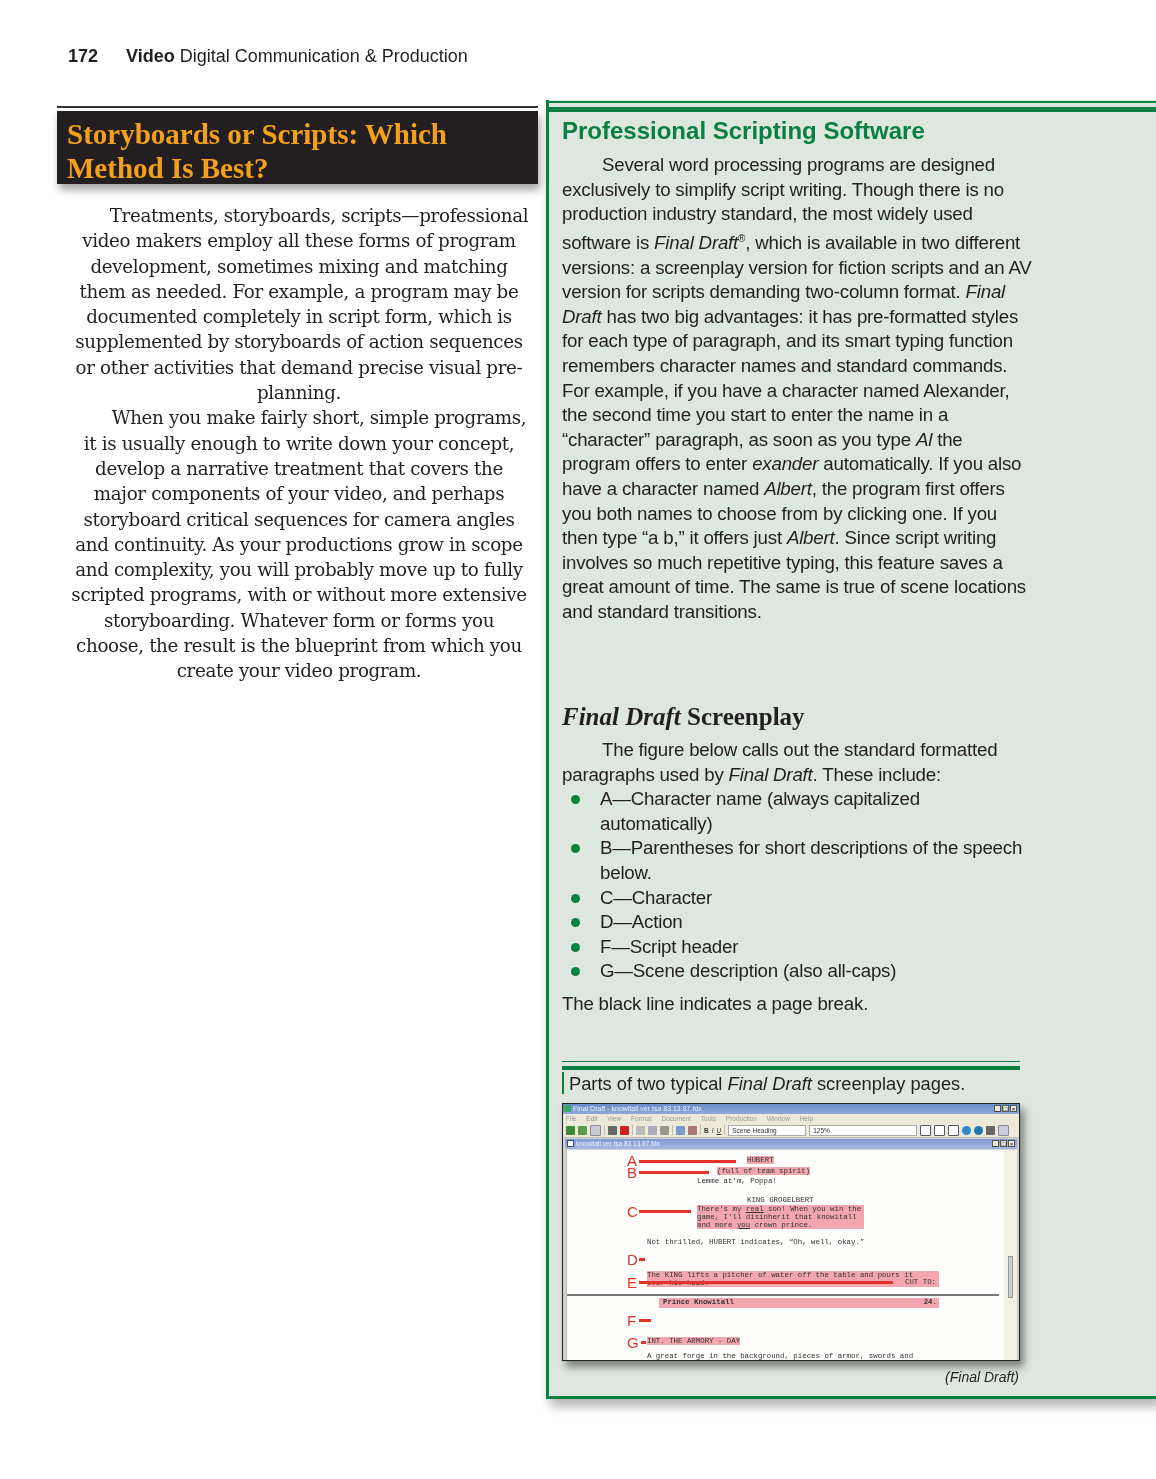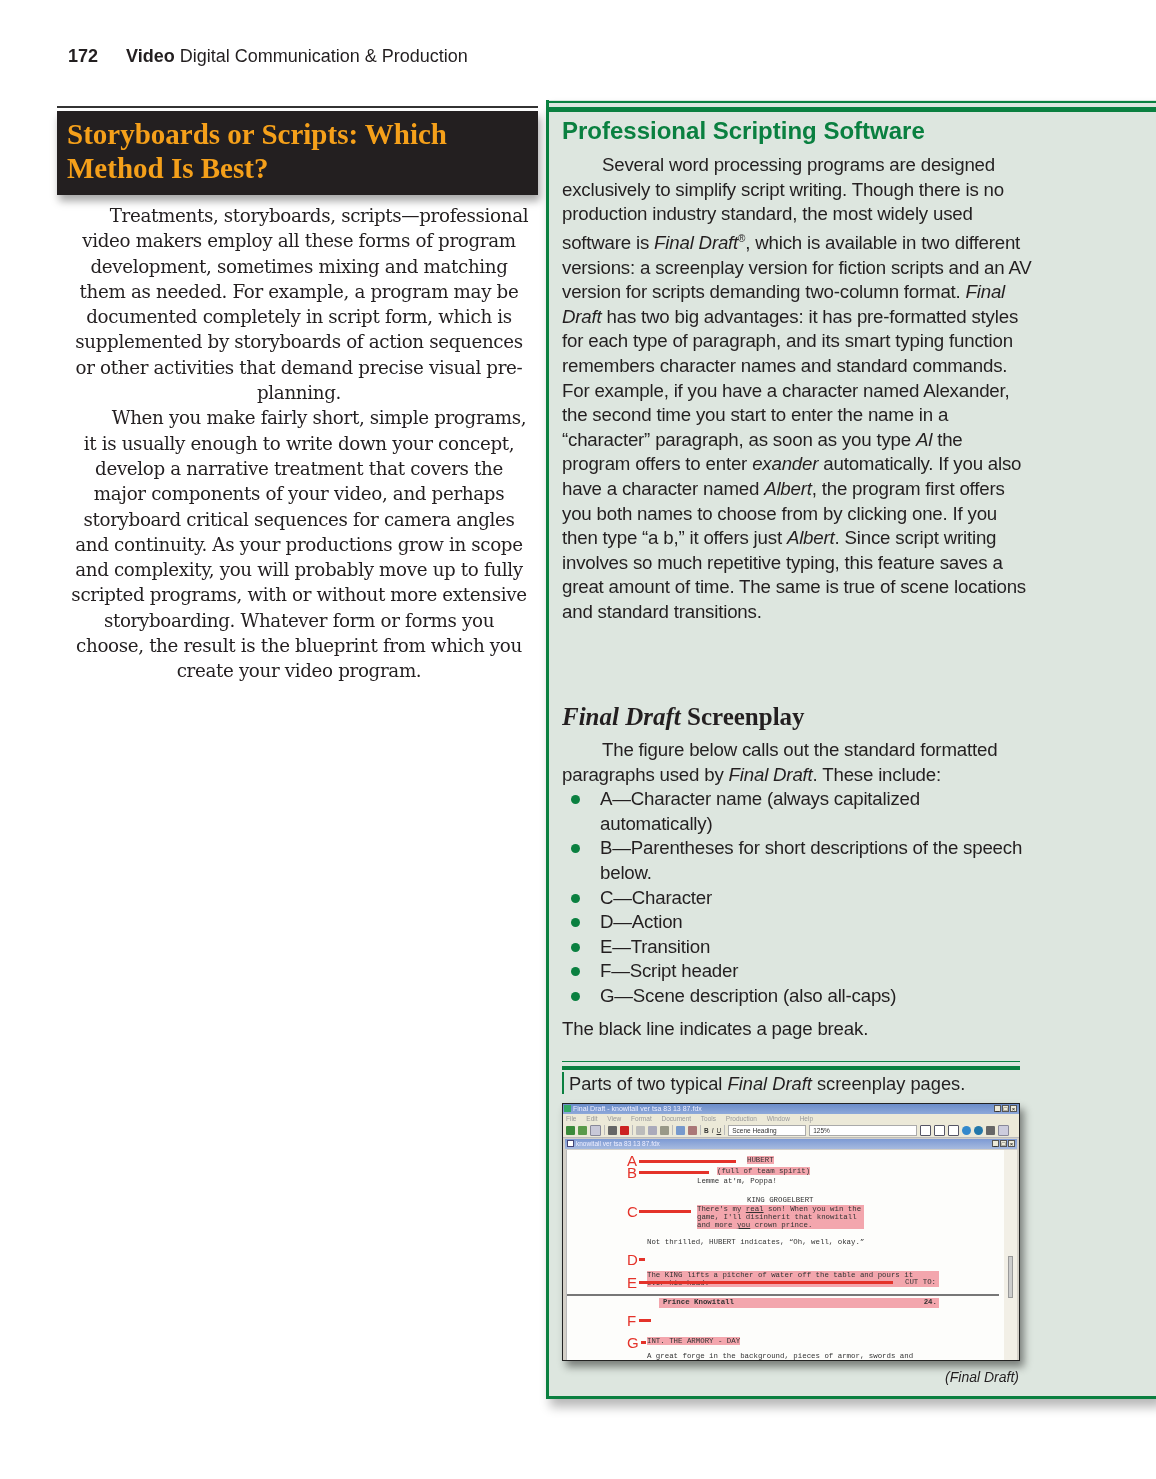--- a/index.html
+++ b/index.html
@@ -6,21 +6,21 @@
   body { width:1156px; height:1479px; background:#ffffff; position:relative; overflow:hidden; font-family:"Liberation Sans", sans-serif; color:#231f20; }
   .abs { position:absolute; }
 
   
   #running-header { left:68px; top:46px; font-size:18px; color:#231f20; white-space:nowrap; }
   #running-header .pg { font-weight:bold; margin-right:28px; }
   #running-header .book-bold { font-weight:bold; }
 
   
   #title-rule { left:57px; top:106px; width:481px; height:2px; background:#333; }
-  #title-box { left:57px; top:111px; width:481px; height:84px; background:#231f20; box-shadow: 2px 6px 8px rgba(0,0,0,0.35); }
+  #title-box { left:57px; top:111px; width:481px; height:73px; background:#231f20; box-shadow: 2px 6px 8px rgba(0,0,0,0.35); }
   #title-box h1 { margin:0; padding:6px 0 0 10px; font-family:"Liberation Serif", "DejaVu Serif", serif; font-weight:bold; font-size:29px; line-height:34px; color:#f5a01a; }
 
   
   #left-body { left:68px; top:203px; width:462px; font-family:"DejaVu Serif", "Liberation Serif", serif; font-size:18.3px; line-height:25.3px; color:#231f20; letter-spacing:-0.35px; }
   #left-body p { margin:0; text-indent:40px;text-align:center; }
 
   
   #sidebar { left:546px; top:100px; width:608px; height:1296px; background:#dde6df; border-left:3px solid #0a8040; border-right:2px solid #0a8040; border-bottom:3px solid #0a8040; box-shadow: 4px 8px 10px rgba(0,0,0,0.28); }
   #sidebar-rule-thin { left:546px; top:101px; width:612px; height:2px; background:#0a8040; }
   #sidebar-rule-thick { left:546px; top:107px; width:612px; height:5px; background:#0a8040; }
@@ -101,21 +101,20 @@
   <span class="it">Final Draft</span><span> Screenplay</span>
 </div>
 
 <div id="sub-body" class="abs">
   <p class="indent"><span>The figure below calls out the standard formatted paragraphs used by </span><i>Final Draft</i><span>. These include:</span></p>
   <ul>
     <li><span class="bullet"></span><span>A—Character name (always capitalized automatically)</span></li>
     <li><span class="bullet"></span><span>B—Parentheses for short descriptions of the speech below.</span></li>
     <li><span class="bullet"></span><span>C—Character</span></li>
     <li><span class="bullet"></span><span>D—Action</span></li>
-    <li><span class="bullet"></span><span>E—Transition</span></li>
     <li><span class="bullet"></span><span>F—Script header</span></li>
     <li><span class="bullet"></span><span>G—Scene description (also all-caps)</span></li>
   </ul>
   <p class="after">The black line indicates a page break.</p>
 </div>
 
 <div id="fig-rule-thin" class="abs"></div>
 <div id="fig-rule-thick" class="abs"></div>
 <div id="fig-caption-bar" class="abs"></div>
 <div id="fig-caption" class="abs"><span>Parts of two typical </span><i>Final Draft</i><span> screenplay pages.</span></div>

